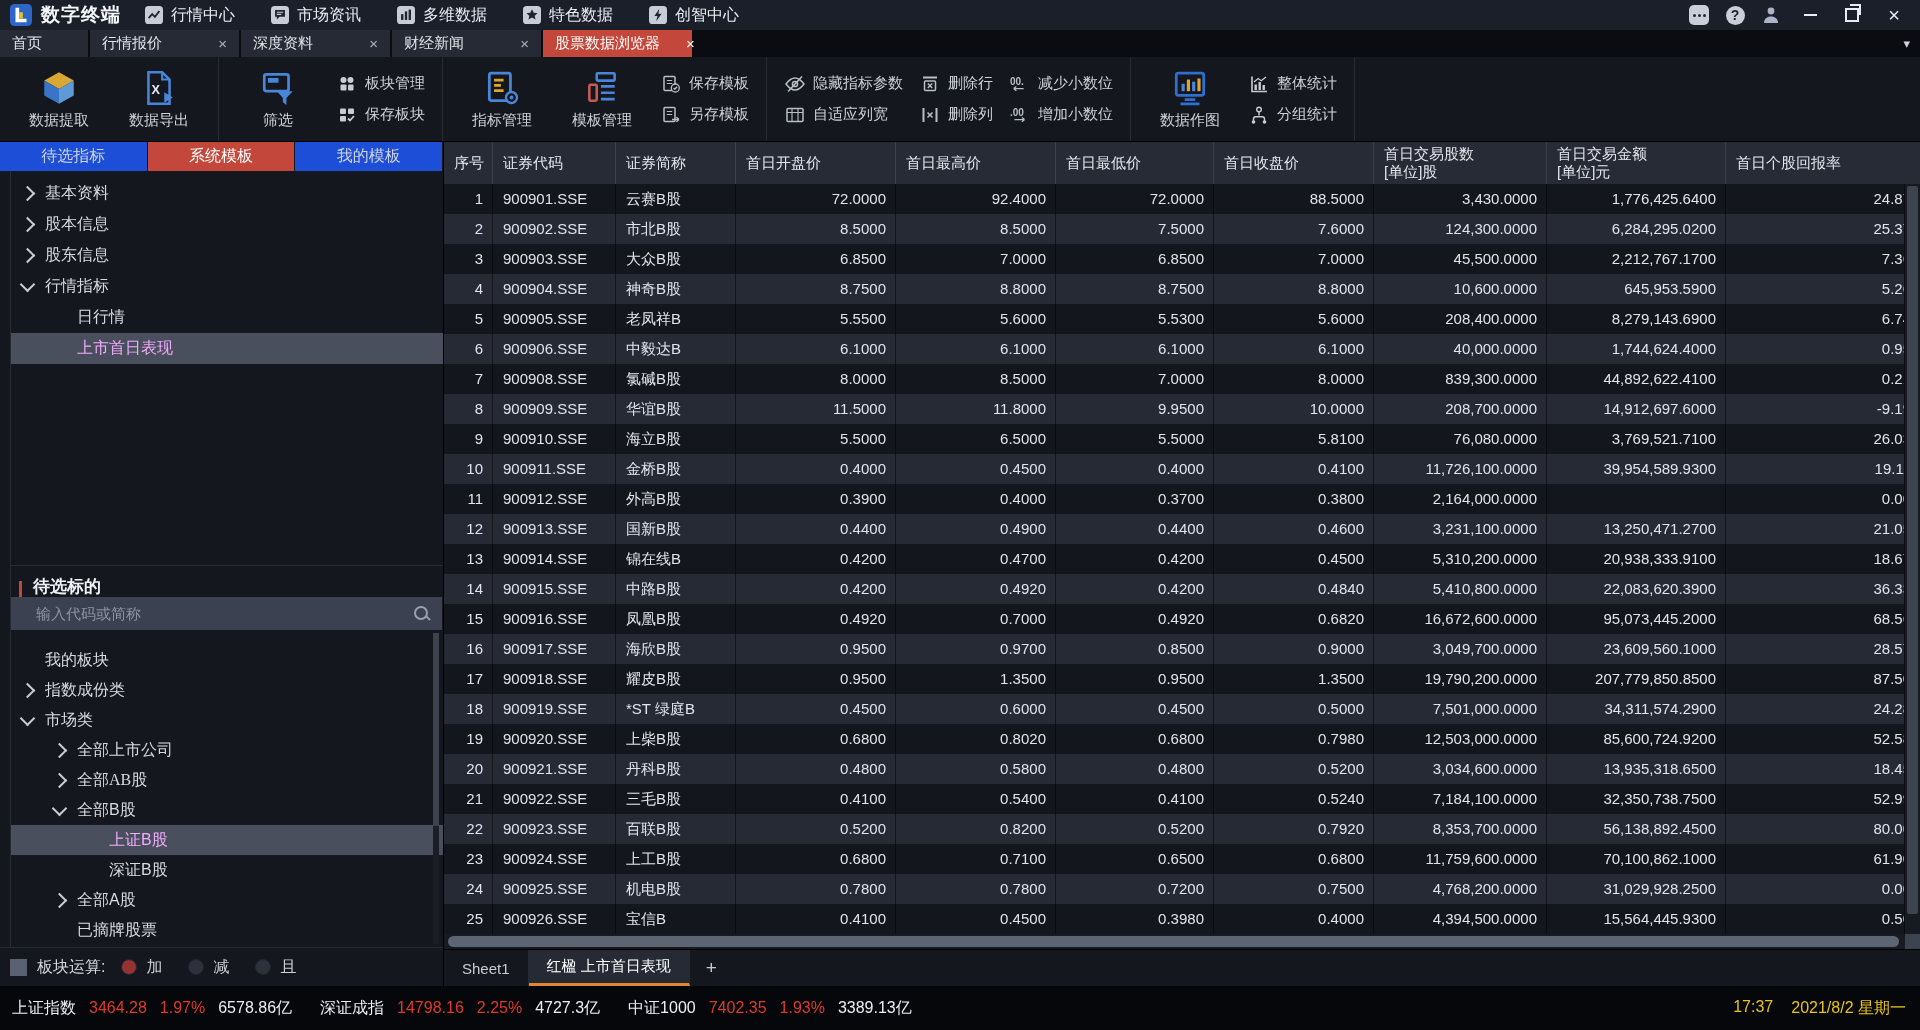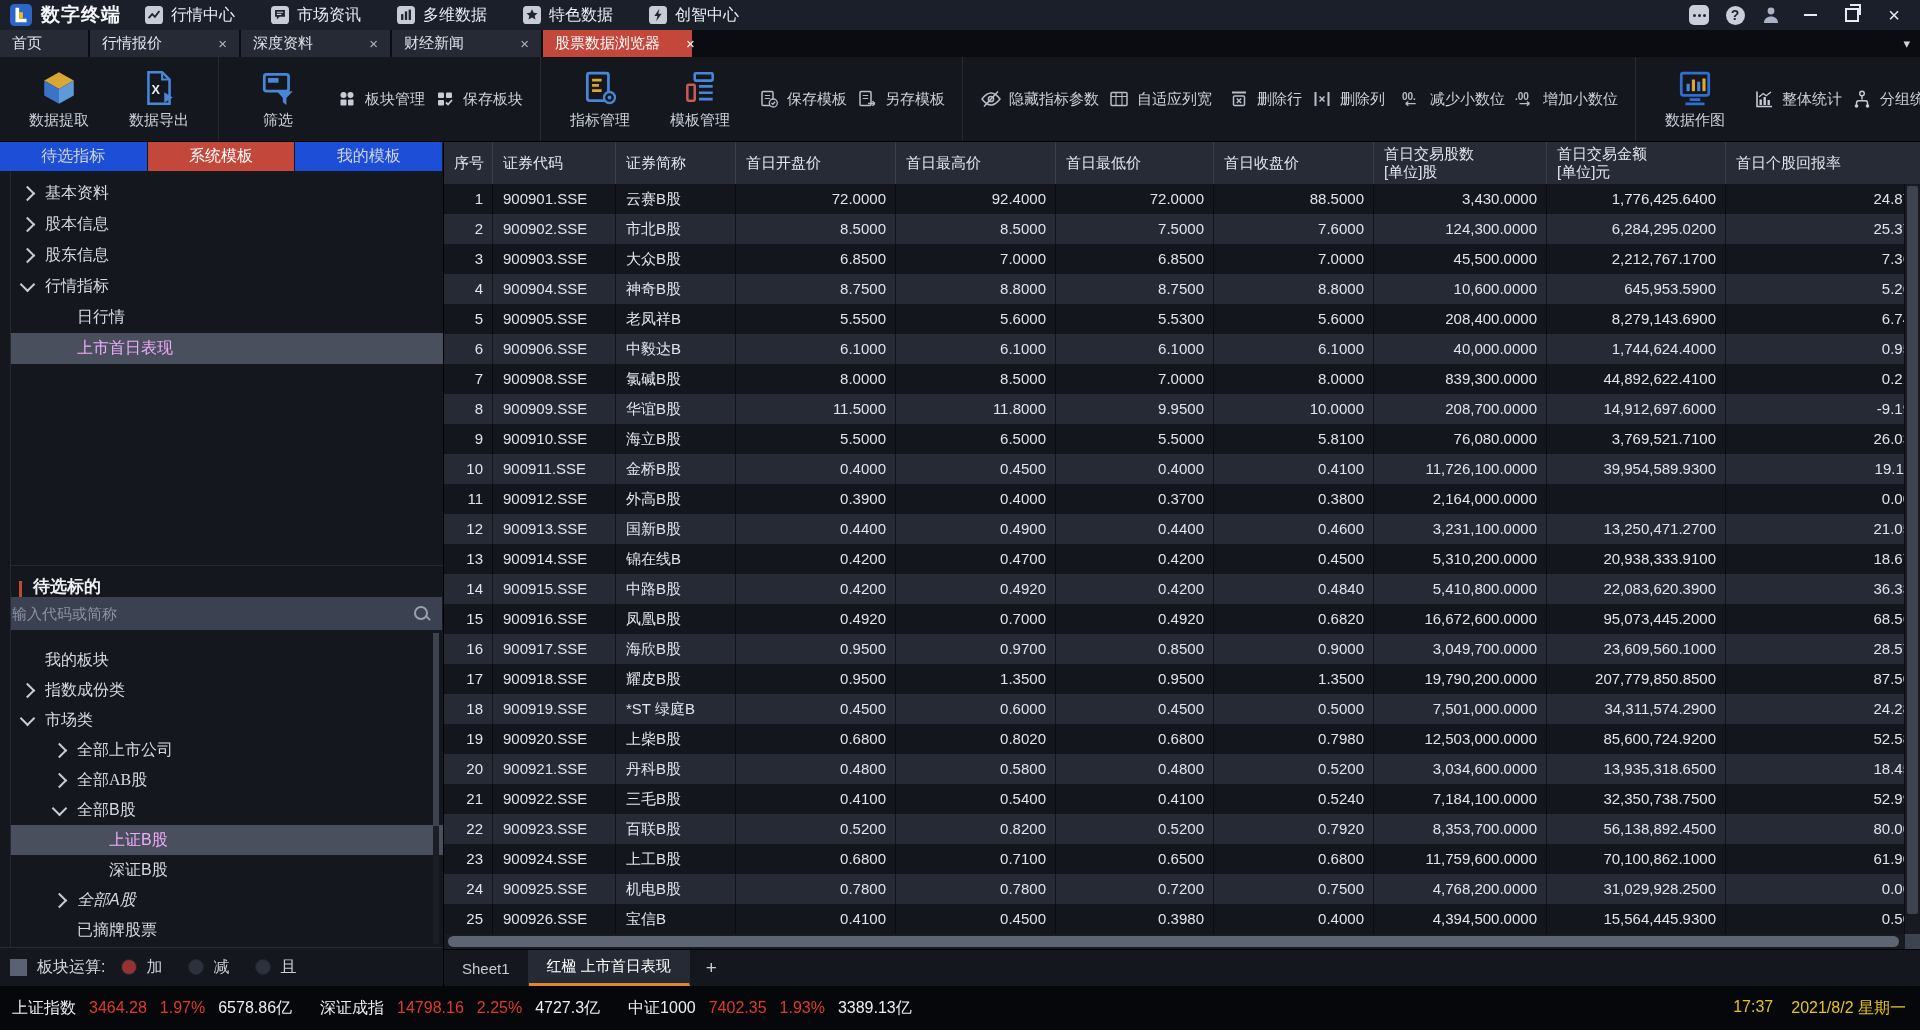--- a/index.html
+++ b/index.html
@@ -33,21 +33,21 @@
   .tab.normal{width:149px}
   .tab.active{background:#c3473a;color:#fff}
   .tab.active .tab-close{color:#fff}
   .tab-overflow{margin-left:auto;display:flex;align-items:center;color:#cfd4dd;font-size:13px;padding-right:10px}
   
   .toolbar{position:absolute;top:57px;left:0;right:0;height:84px;background:#14171e;border-bottom:1px solid #000;display:flex;align-items:stretch;z-index:3}
   .tgroup{display:flex;align-items:center;gap:8px;padding:0 13px;border-right:1px solid #262a33}
   .tool-big{width:92px;display:flex;flex-direction:column;align-items:center;gap:4px;font-size:15px;color:#ccd1da;cursor:default}
   .tool-big .ticon{width:38px;height:38px}
   .tool-big .ticon svg{width:38px;height:38px;display:block}
-  .tstack{display:flex;justify-content:center;gap:9px;padding:0 4px}
+  .tstack{display:flex;flex-direction:column;justify-content:center;gap:9px;padding:0 4px}
   .tool-small{display:flex;align-items:center;gap:7px;font-size:15px;color:#ccd1da;height:22px;white-space:nowrap;cursor:default}
   .tool-small .ticon{width:22px;height:20px}
   .tool-small .ticon svg{width:22px;height:20px;display:block}
   .toolbar-right{position:absolute;right:14px;top:60px;display:flex;flex-direction:column;align-items:center;gap:12px}
   .chev-up{width:9px;height:9px;border-left:2px solid #9aa0ac;border-top:2px solid #9aa0ac;transform:rotate(45deg);display:block}
   .collapse-btn{display:flex;flex-direction:column;gap:-2px;align-items:center}
   .collapse-btn .chev-up+.chev-up{margin-top:-5px}
   .tb-close{font-size:18px;color:#b9bfc9;line-height:16px}
   
   .content{position:absolute;top:141px;bottom:44px;left:0;right:0;display:flex}
@@ -61,21 +61,21 @@
   .titem{height:31px;display:flex;align-items:center;font-size:16px;color:#d6dae2;cursor:default}
   .titem.selected{background:#4a4f5d;color:#f0abfc}
   .chev{width:9px;height:9px;border-right:2px solid #c6cbd4;border-bottom:2px solid #c6cbd4;display:inline-block;flex:none}
   .chev.collapsed{transform:rotate(-45deg)}
   .chev.expanded{transform:rotate(45deg);margin-top:-4px}
   .chev-box{width:16px;margin-right:10px;display:flex;justify-content:center;flex:none}
   .targets-head{position:absolute;left:11px;right:0;top:424px;height:32px;display:flex;align-items:flex-end;border-top:1px solid #262a33}
   .red-bar{width:3px;height:17px;background:#c3473a;margin:0 11px 0 8px}
   .targets-title{font-size:17px;font-weight:bold;color:#f0f2f6}
   .search{position:absolute;left:11px;right:1px;top:456px;height:33px;background:#3b4150;display:flex;align-items:center}
-  .search input{flex:1;background:transparent;border:none;outline:none;color:#84cc16;font-size:15px;padding:0 1px;font-family:inherit}
+  .search input{flex:1;background:transparent;border:none;outline:none;color:#84cc16;font-size:15px;padding:0 25px;font-family:inherit}
   .search input::placeholder{color:#8d93a1}
   .search-icon{width:20px;height:20px;margin-right:10px;position:relative;flex:none}
   .search-icon i{position:absolute;left:2px;top:2px;width:10px;height:10px;border:2px solid #9aa0ad;border-radius:50%;display:block}
   .search-icon:after{content:"";position:absolute;left:13px;top:13px;width:6px;height:2px;background:#9aa0ad;transform:rotate(45deg)}
   .bottom-tree{position:absolute;left:11px;right:0;top:489px;bottom:38px;overflow:hidden;padding-top:15px}
   .bottom-tree .titem{height:30px}
   .btree-scroll{position:absolute;right:4px;top:492px;bottom:42px;width:6px;background:#1b1e25}
   .btree-thumb{position:absolute;top:0;left:0;right:0;height:62%;background:#3c424e}
   .block-ops{position:absolute;left:0;right:0;bottom:0;height:38px;background:#14171e;border-top:1px solid #262a33;display:flex;align-items:center;padding-left:10px;font-size:16px;color:#d4d8e0}
   .cb{width:17px;height:17px;background:#5a6172;margin-right:10px;flex:none}
@@ -544,21 +544,21 @@
           <span>全部B股</span>
         </div>
         <div class="titem selected" style="padding-left: 72px;">
           <span class="chev-box"></span>
           <span>上证B股</span>
         </div>
         <div class="titem" style="padding-left: 72px;">
           <span class="chev-box"></span>
           <span>深证B股</span>
         </div>
-        <div class="titem" style="padding-left: 40px; font-style: italic;">
+        <div class="titem" style="padding-left: 40px;">
           <span class="chev-box">
             <span class="chev collapsed"></span>
           </span>
           <span>全部A股</span>
         </div>
         <div class="titem" style="padding-left: 40px;">
           <span class="chev-box"></span>
           <span>已摘牌股票</span>
         </div>
         <div class="titem" style="padding-left: 40px;">

